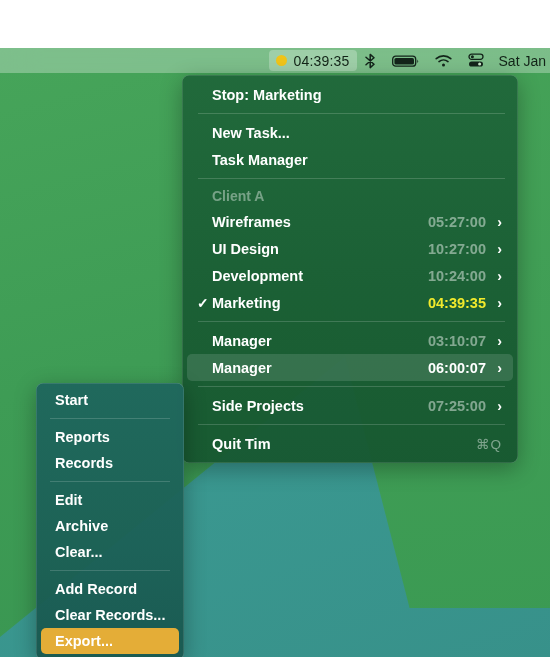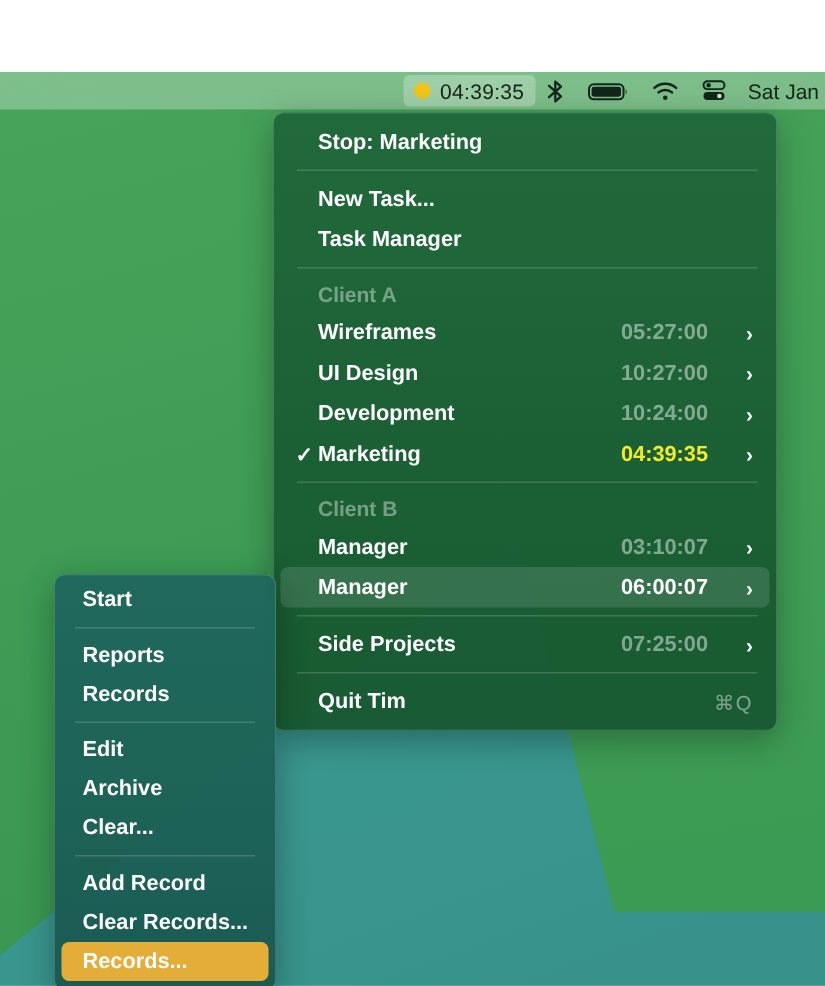--- a/index.html
+++ b/index.html
@@ -154,21 +154,21 @@
     text-align: left;
   }
   .row .label {
     flex: 1 1 auto;
     overflow: hidden;
     text-overflow: ellipsis;
   }
   .row .time {
     flex: none;
     width: 86px;
-    text-align: center;
+    text-align: right;
     color: rgba(255,255,255,0.46);
     font-weight: bold;
     font-size: 14.5px;
   }
   .row .time.running {
     color: #f2ea2c;
   }
   .row.highlight .time {
     color: #ffffff;
   }
@@ -321,21 +321,20 @@
 
     <div class="row">
       <span class="check">✓</span>
       <span class="label">Marketing</span>
       <span class="time running">04:39:35</span>
       <span class="chev">›</span>
     </div>
 
     <div class="sep"></div>
 
-    <div class="group-label">Client B</div>
 
     <div class="row">
       <span class="check"></span>
       <span class="label">Manager</span>
       <span class="time">03:10:07</span>
       <span class="chev">›</span>
     </div>
 
     <div class="row highlight">
       <span class="check"></span>
@@ -392,17 +391,17 @@
 
     <div class="sep"></div>
 
     <div class="row">
       <span class="label">Add Record</span>
     </div>
     <div class="row">
       <span class="label">Clear Records...</span>
     </div>
     <div class="row export-hl">
-      <span class="label">Records...</span>
+      <span class="label">Export...</span>
     </div>
   </div>
 
 </div>
 
 </body></html>

